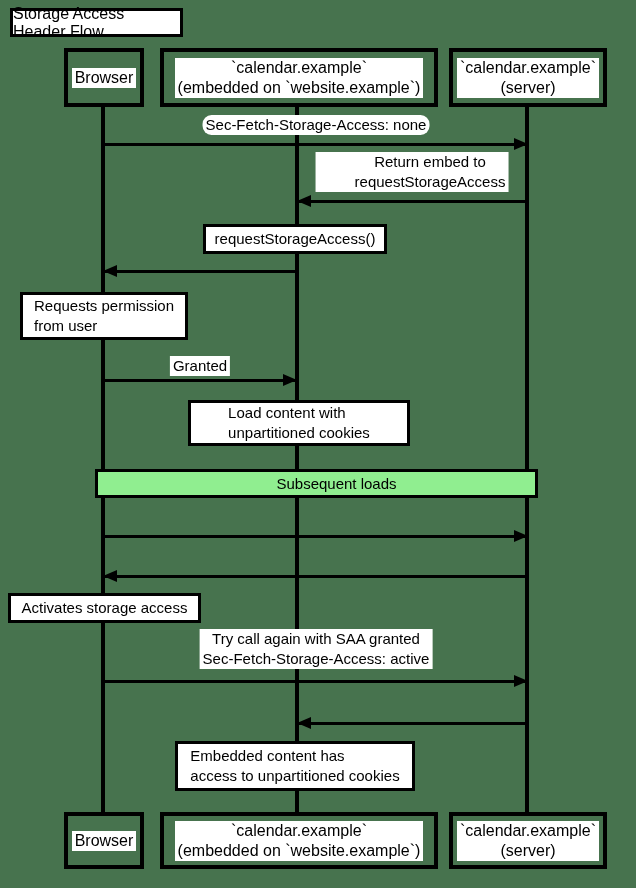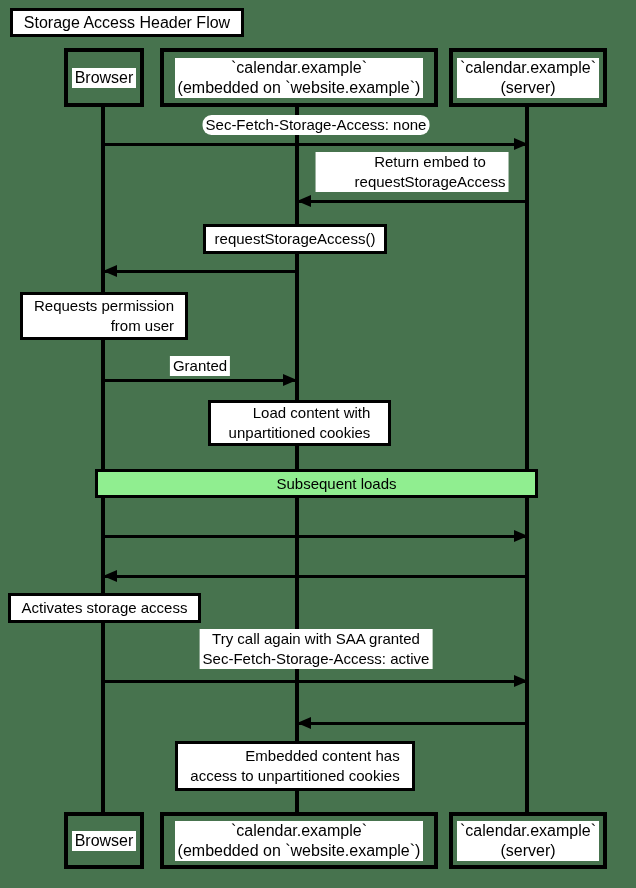--- a/index.html
+++ b/index.html
@@ -38,35 +38,35 @@
   .mlabel{
     position:absolute;transform:translateX(-50%);
     background:#fff;padding:0 3px;
     font-size:15px;line-height:20px;
     text-align:center;white-space:pre-line;
     z-index:3;
   }
   .note{
     position:absolute;background:#fff;border:3px solid #000;box-sizing:border-box;
     display:flex;align-items:center;justify-content:center;
-    font-size:15px;line-height:20px;text-align:right;white-space:pre-line;
+    font-size:15px;line-height:20px;text-align:left;white-space:pre-line;
     z-index:4;
   }
   .divider{
     position:absolute;border:3px solid #000;box-sizing:border-box;
     display:flex;align-items:center;justify-content:center;
     font-size:15px;z-index:4;padding-left:40px;
   }
 </style>
 </head>
 <body>
 
 <div class="canvas" style="background: rgb(71, 115, 78);">
 
-  <div class="titlebox" style="left:10px;top:8px;width:234px;height:29px;">Storage Access Header Flow</div>
+  <div class="titlebox" style="left:10px;top:8px;width:173px;height:29px;">Storage Access Header Flow</div>
 
   <div class="lifeline" style="left:101px;top:107px;width:4px;height:705px;"></div>
   <div class="lifeline" style="left:295px;top:107px;width:4px;height:705px;"></div>
   <div class="lifeline" style="left:525px;top:107px;width:4px;height:705px;"></div>
 
   <div class="actor" style="left:64px;top:48px;width:80px;height:59px;">
     <span class="alabel">Browser</span>
   </div>
   <div class="actor" style="left:160px;top:48px;width:278px;height:59px;">
     <span class="alabel">`calendar.example`
@@ -90,21 +90,21 @@
   <div class="mline" style="left:103px;top:270px;width:194px;"></div>
   <div class="head l" style="left:103px;top:265px;"></div>
 
   <div class="note" style="left:20px;top:292px;width:168px;height:48px;">Requests permission
 from user</div>
 
   <div class="mlabel" style="left:200px;top:356px;">Granted</div>
   <div class="mline" style="left:103px;top:379px;width:194px;"></div>
   <div class="head r" style="left:283px;top:374px;"></div>
 
-  <div class="note" style="left:188px;top:400px;width:183px;height:46px;margin-left:20px;">Load content with
+  <div class="note" style="left:188px;top:400px;width:222px;height:46px;">Load content with
 unpartitioned cookies</div>
 
   <div class="divider" style="left: 95px; top: 469px; width: 443px; height: 29px; background: rgb(144, 238, 144);">Subsequent loads</div>
 
   <div class="mline" style="left:103px;top:535px;width:424px;"></div>
   <div class="head r" style="left:514px;top:530px;"></div>
 
   <div class="mline" style="left:103px;top:575px;width:424px;"></div>
   <div class="head l" style="left:103px;top:570px;"></div>
 

